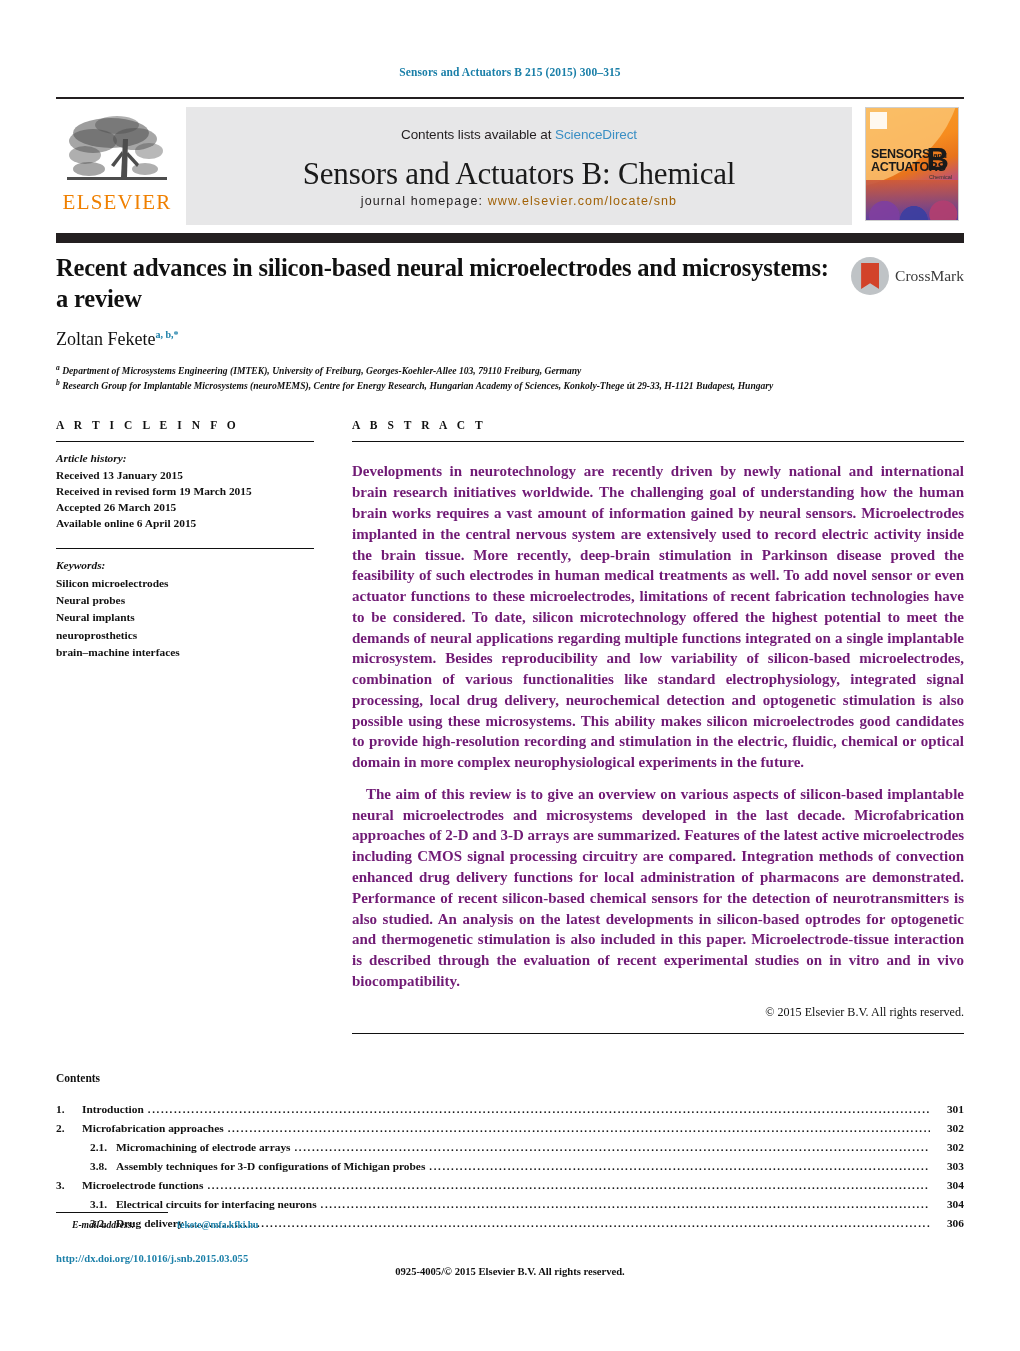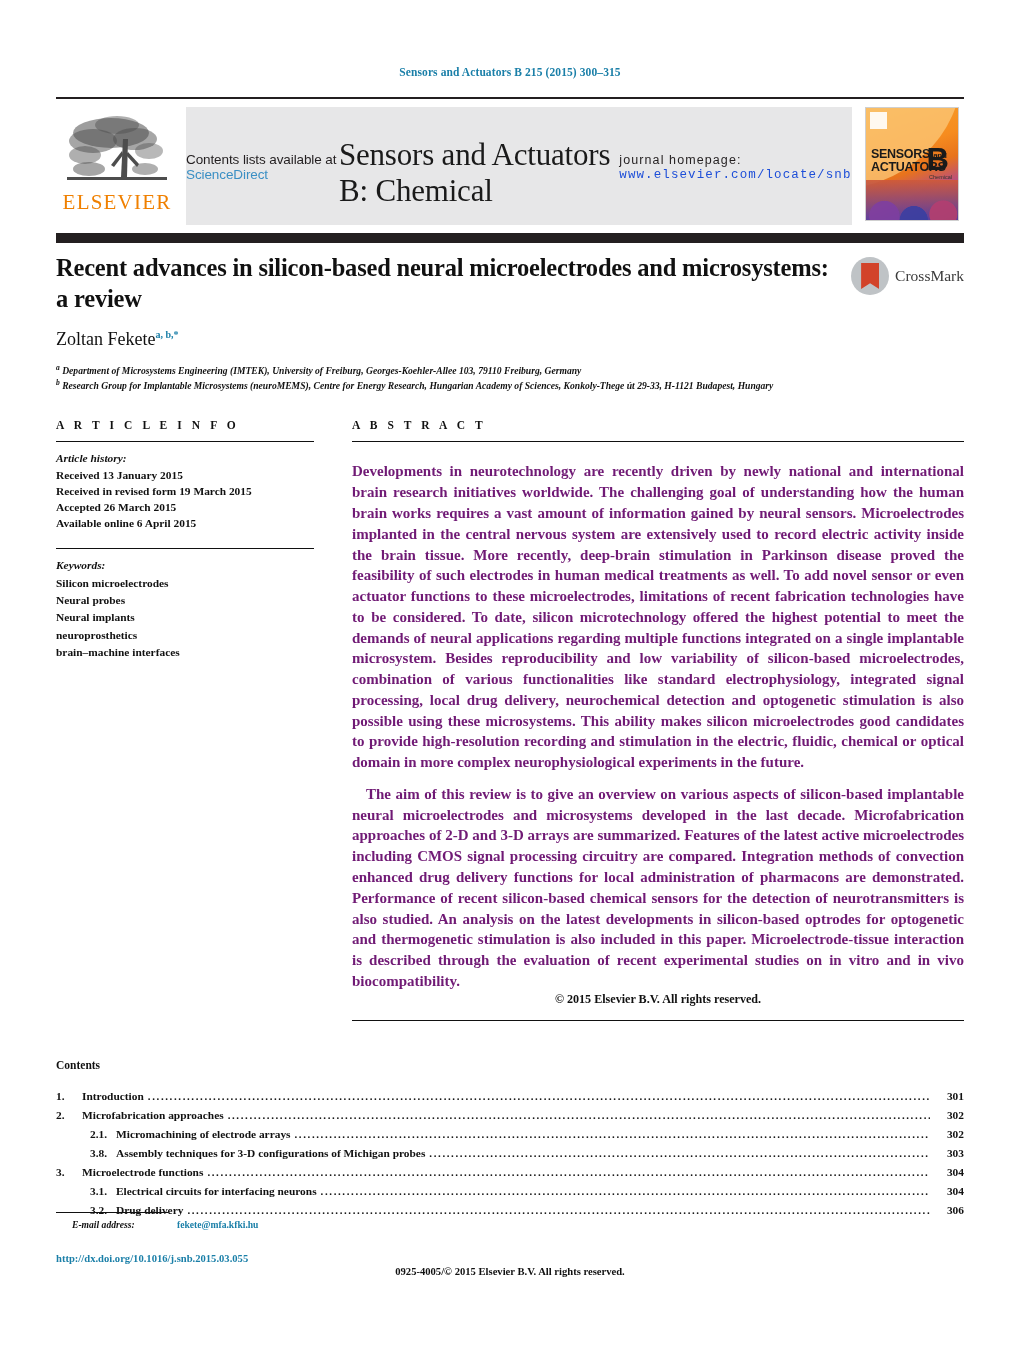--- a/index.html
+++ b/index.html
@@ -63,24 +63,24 @@
     letter-spacing: 1.2px;
     color: #f08000;
     margin-top: 1px;
     line-height: 1;
   }
   .mast-center {
     flex: 1 1 auto;
     background: #e7e7e8;
     margin: 0 8px;
     display: flex;
-    flex-direction: row;
+    flex-direction: column;
     align-items: center;
     justify-content: center;
-    padding: 6px 0 4px;
+    padding: 6px 12px 4px;
   }
   .contents-line {
     font-family: "Liberation Sans", sans-serif;
     font-size: 13.5px;
     color: #231f20;
     letter-spacing: -0.1px;
   }
   .contents-line a, .sd-link {
     color: #3a8fc4;
     text-decoration: none;
@@ -92,22 +92,21 @@
     margin: 14px 0 2px;
     letter-spacing: -0.2px;
   }
   .homepage-line {
     font-family: "Liberation Sans", sans-serif;
     font-size: 12.5px;
     color: #231f20;
     letter-spacing: 1.1px;
   }
   .homepage-line .url {
-    color: #1d4ed8;
-    font-family: Liberation Mono, monospace;
+    color: #a16207;
   }
   .mast-right {
     width: 104px;
     flex: 0 0 104px;
     display: flex;
     align-items: flex-start;
     justify-content: center;
   }
   .cover-thumb {
     width: 92px;
@@ -297,24 +296,25 @@
     font-family: "Liberation Serif", serif;
     font-size: 15px;
     line-height: 1.385;
     text-align: justify;
     color: #701a75;
     font-weight: bold;
   }
   .abstract-body p { margin: 0; }
   .abstract-body p + p { text-indent: 14px; margin-top: 11px; }
   .copyright {
-    text-align: center;
+    margin-top: 13px;
+    text-align: right;
     font-family: "Liberation Serif", serif;
     font-size: 12.1px;
-    font-weight: bold;
+    font-weight: normal;
     color: #111;
   }
   .abs-rule {
     border-top: 1px solid #111;
     margin-top: 13px;
   }
 
   
   .contents-sec { margin-top: 38px; }
   .contents-title {

